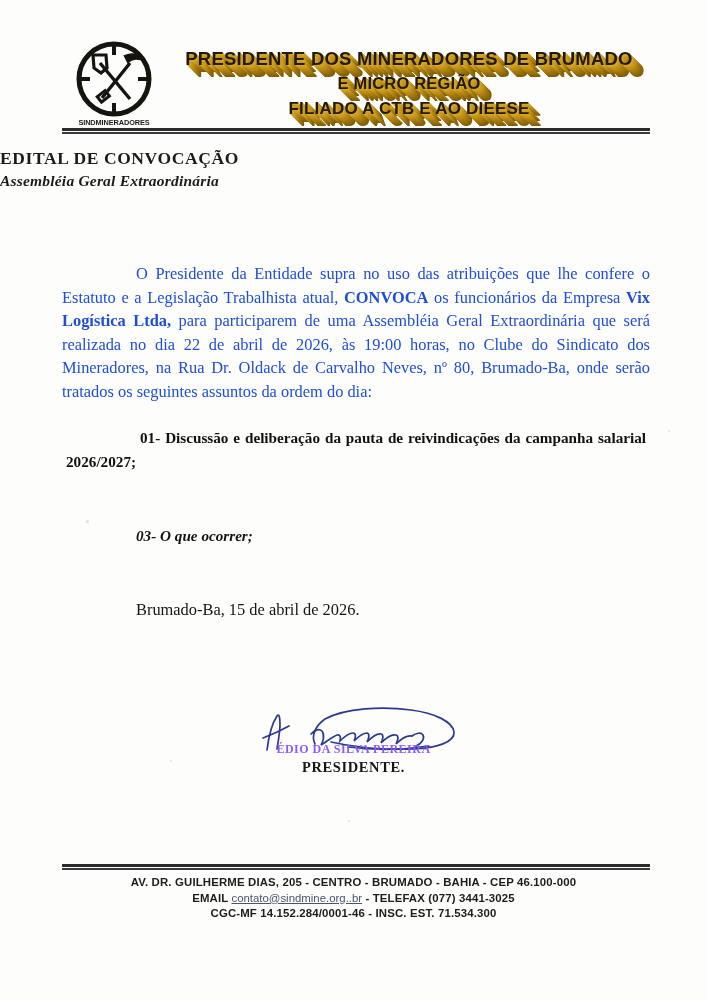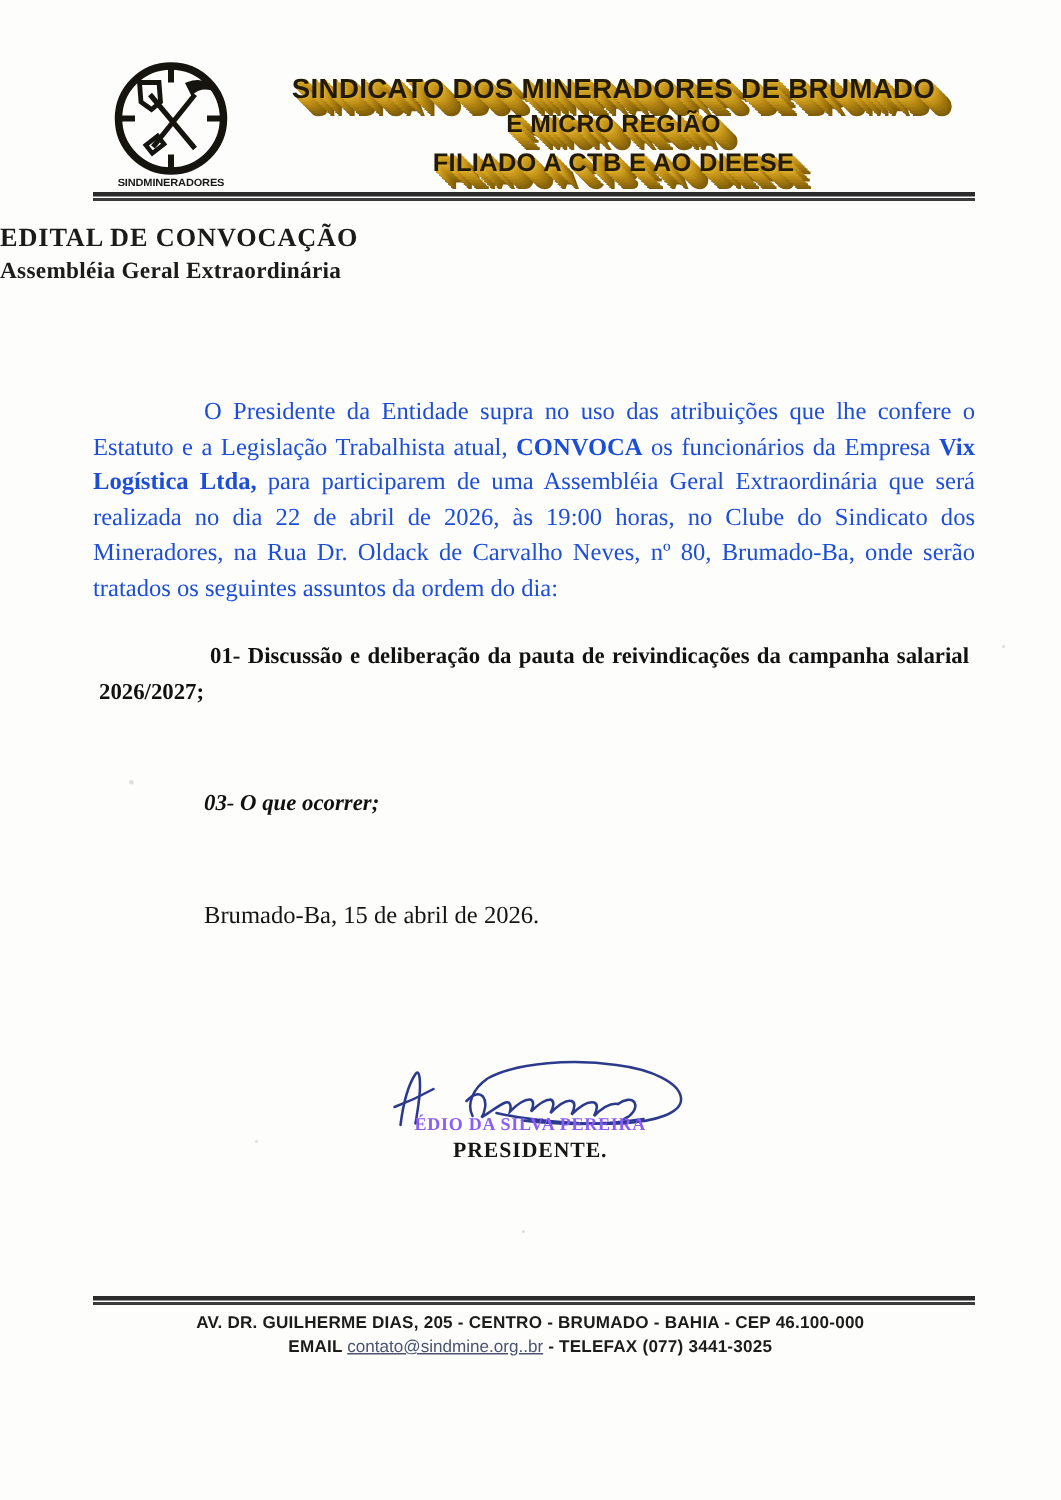--- a/index.html
+++ b/index.html
@@ -126,20 +126,21 @@
     letter-spacing: 0.6px;
     color: #1b1b1b;
   }
   .doc-subtitle {
     font-family: "Liberation Serif", serif;
     font-weight: bold;
     font-size: 15.5px;
     letter-spacing: 0.2px;
     color: #1b1b1b;
     margin-top: 3px;
+    font-style: italic;
   }
 
   
   .body-area {
     position: absolute;
     top: 262px;
     left: 62px;
     width: 588px;
   }
 
@@ -291,21 +292,21 @@
             <line x1="55" y1="23" x2="27" y2="58"></line>
           </g>
           <path d="M50 16 Q60 12 66 19 Q58 17 53 22 Z" fill="#15140f" stroke="#15140f" stroke-width="2.4"></path>
           <rect x="23" y="53" width="10" height="7" fill="none" stroke="#15140f" stroke-width="3" transform="rotate(-38 28 56)"></rect>
         </svg>
       </div>
       <div class="logo-caption">SINDMINERADORES</div>
     </div>
 
     <div class="org-titles">
-      <div class="org-line l1">SINDICATO DOS MINERADORES DE BRUMADO</div>
+      <div class="org-line l1">PRESIDENTE DOS MINERADORES DE BRUMADO</div>
       <div class="org-line l2">E MICRO REGIÃO</div>
       <div class="org-line l3">FILIADO A CTB E AO DIEESE</div>
     </div>
   </div>
 
   <div class="rule-double rule-top">
     <div class="rule-thick"></div>
     <div class="rule-thin"></div>
   </div>
 
@@ -351,20 +352,21 @@
   </div>
 
   <div class="rule-double rule-bottom">
     <div class="rule-thick"></div>
     <div class="rule-thin"></div>
   </div>
 
   <div class="footer">
     <div class="footer-line">AV. DR. GUILHERME DIAS, 205 - CENTRO - BRUMADO - BAHIA - CEP 46.100-000</div>
     <div class="footer-line"><span>EMAIL </span><span class="footer-email">contato@sindmine.org..br</span><span> - TELEFAX (077) 3441-3025</span></div>
+    <div class="footer-line">CGC-MF 14.152.284/0001-46 - INSC. EST. 71.534.300</div>
   </div>
 
   <span class="speck" style="left:86px;  top:520px; width:3px;  height:3px;"></span>
   <span class="speck" style="left:668px; top:430px; width:2px;  height:2px;"></span>
   <span class="speck" style="left:348px; top:820px; width:2px;  height:2px;"></span>
   <span class="speck" style="left:170px; top:760px; width:2px;  height:2px;"></span>
 
 </div>
 
 </body></html>

